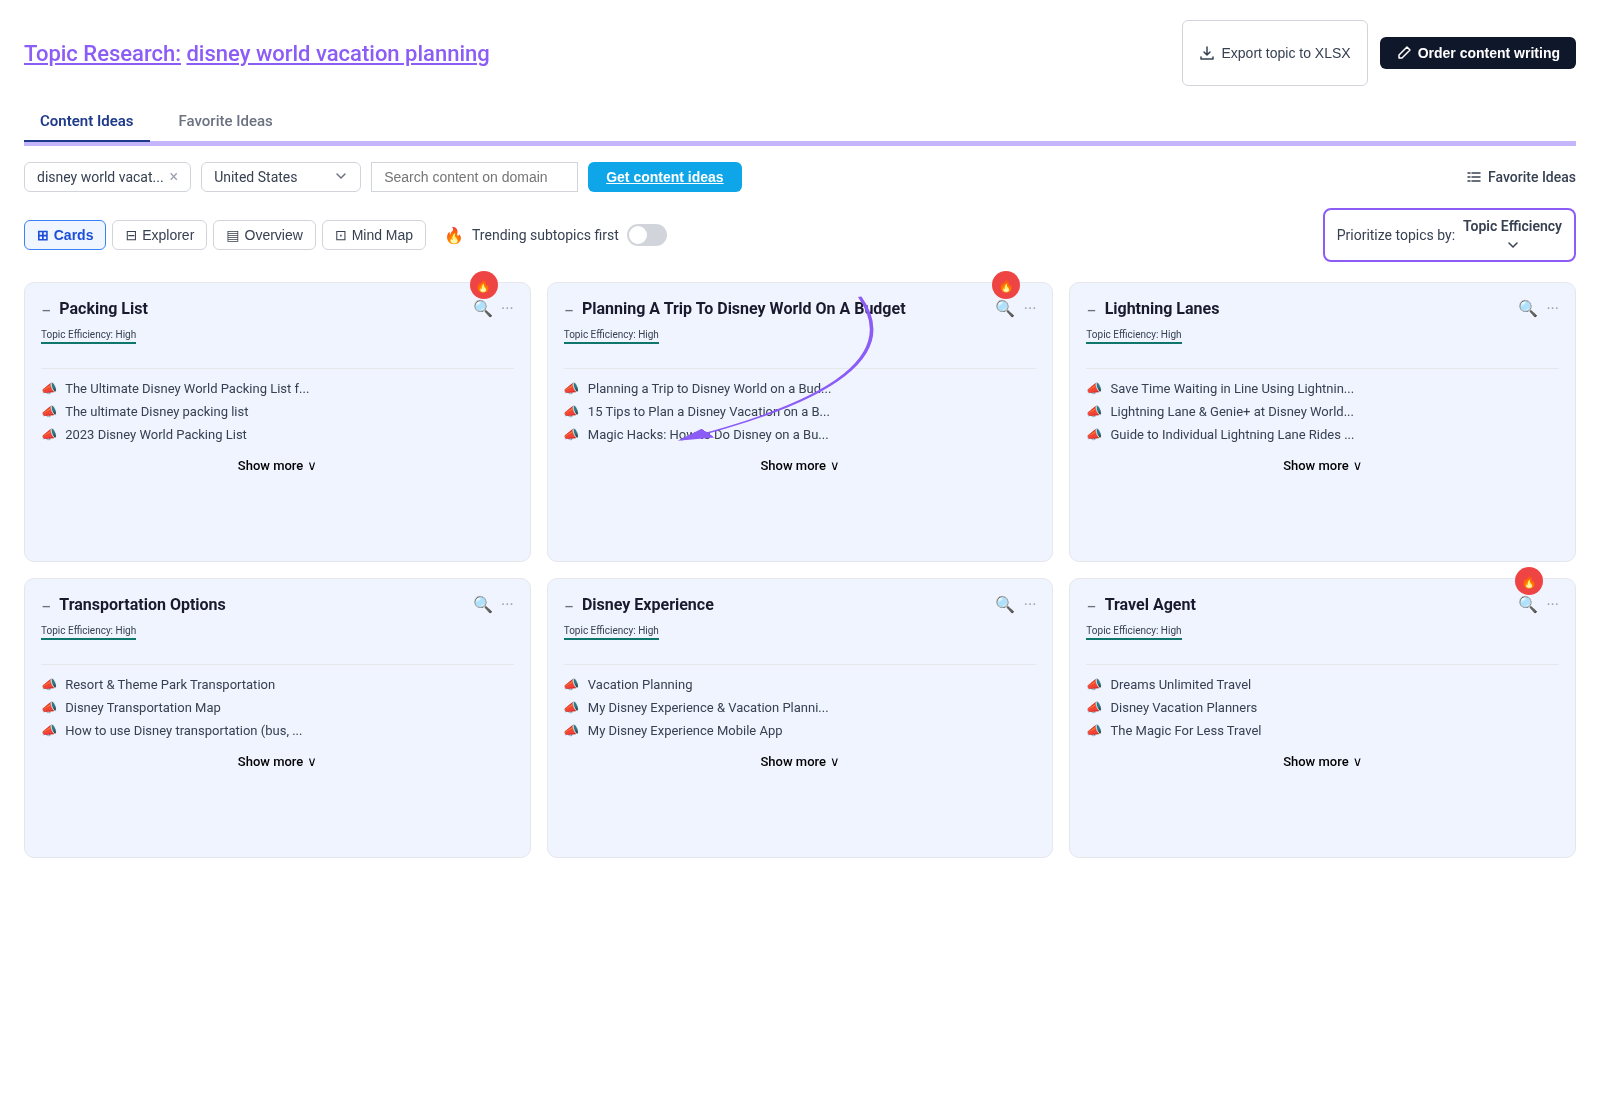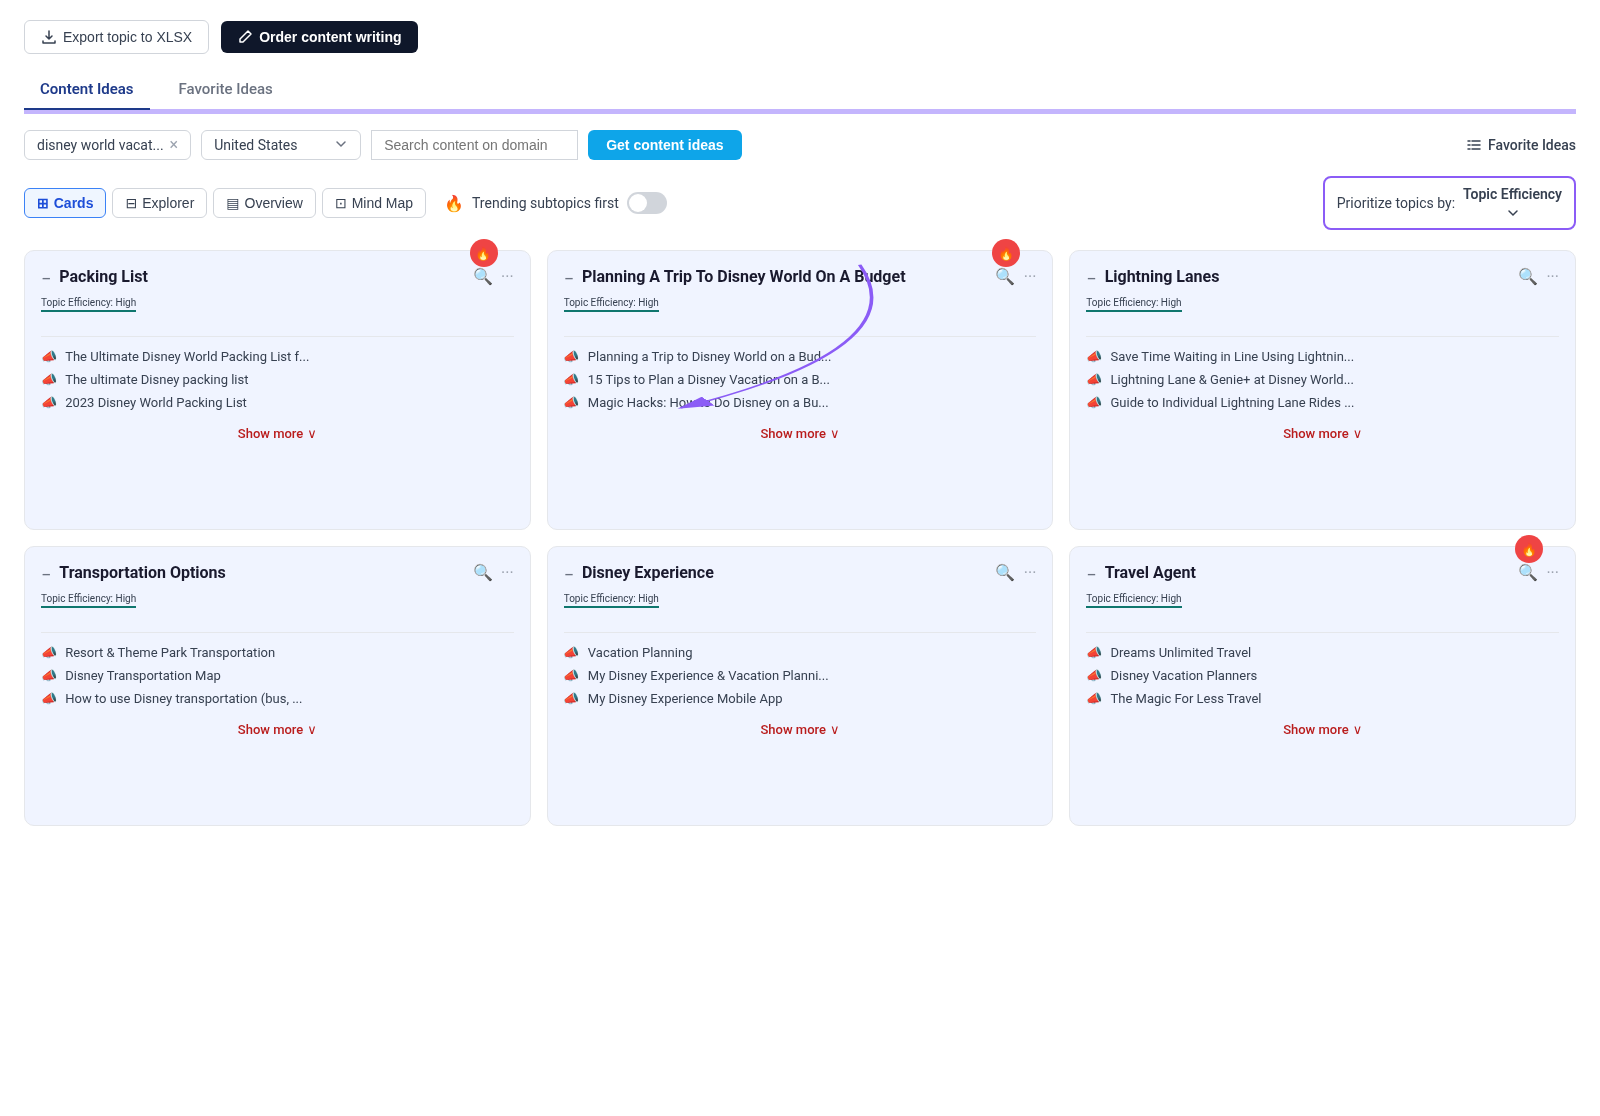--- a/index.html
+++ b/index.html
@@ -35,21 +35,21 @@
     }
     .header-buttons {
       display: flex;
       gap: 12px;
       align-items: center;
     }
     .btn-export {
       display: flex;
       align-items: center;
       gap: 6px;
-      padding: 8px 16px;
+      padding: 24px 16px;
       border: 1px solid #d1d5db;
       border-radius: 6px;
       background: #fff;
       color: #374151;
       font-size: 14px;
       cursor: pointer;
       font-weight: 500;
     }
     .btn-order {
       display: flex;
@@ -139,20 +139,21 @@
     }
     .btn-get-ideas {
       padding: 7px 18px;
       background: #0ea5e9;
       color: #fff;
       border: none;
       border-radius: 6px;
       font-size: 14px;
       font-weight: 600;
       cursor: pointer;
+      text-decoration: underline;
     }
     .favorite-ideas-btn {
       display: flex;
       align-items: center;
       gap: 6px;
       margin-left: auto;
       color: #374151;
       font-size: 14px;
       cursor: pointer;
       font-weight: 500;
@@ -312,21 +313,21 @@
       gap: 8px;
       font-size: 13px;
       color: #374151;
     }
     .megaphone-icon {
       color: #0ea5e9;
       font-size: 13px;
       flex-shrink: 0;
     }
     .show-more {
-      color: #b91c1c;
+      color: #000000;
       font-size: 13px;
       cursor: pointer;
       display: flex;
       align-items: flex-start;
       gap: 4px;
       font-weight: 500;
       justify-content: center;
     }
 
     
@@ -339,20 +340,24 @@
       pointer-events: none;
       z-index: 10;
     }
   </style>
 </head>
 <body>
 
 <div class="page-wrapper">
 
   <div class="header-row">
+    <h1 class="page-title">
+      <span>Topic Research:</span>
+      <span style="color:#8b5cf6; font-weight:500; text-decoration: underline; text-decoration-color: #8b5cf6;">disney world vacation planning</span>
+    </h1>
     <div class="header-buttons">
       <button class="btn-export">
         <svg width="16" height="16" viewBox="0 0 16 16" fill="none">
           <path d="M8 2v8M5 7l3 3 3-3M2 12v2h12v-2" stroke="#374151" stroke-width="1.5" stroke-linecap="round" stroke-linejoin="round"></path>
         </svg>
         <span>Export topic to XLSX</span>
       </button>
       <button class="btn-order">
         <svg width="16" height="16" viewBox="0 0 16 16" fill="none">
           <path d="M11 2l3 3-8 8H3v-3l8-8z" stroke="#fff" stroke-width="1.5" stroke-linecap="round" stroke-linejoin="round"></path>

